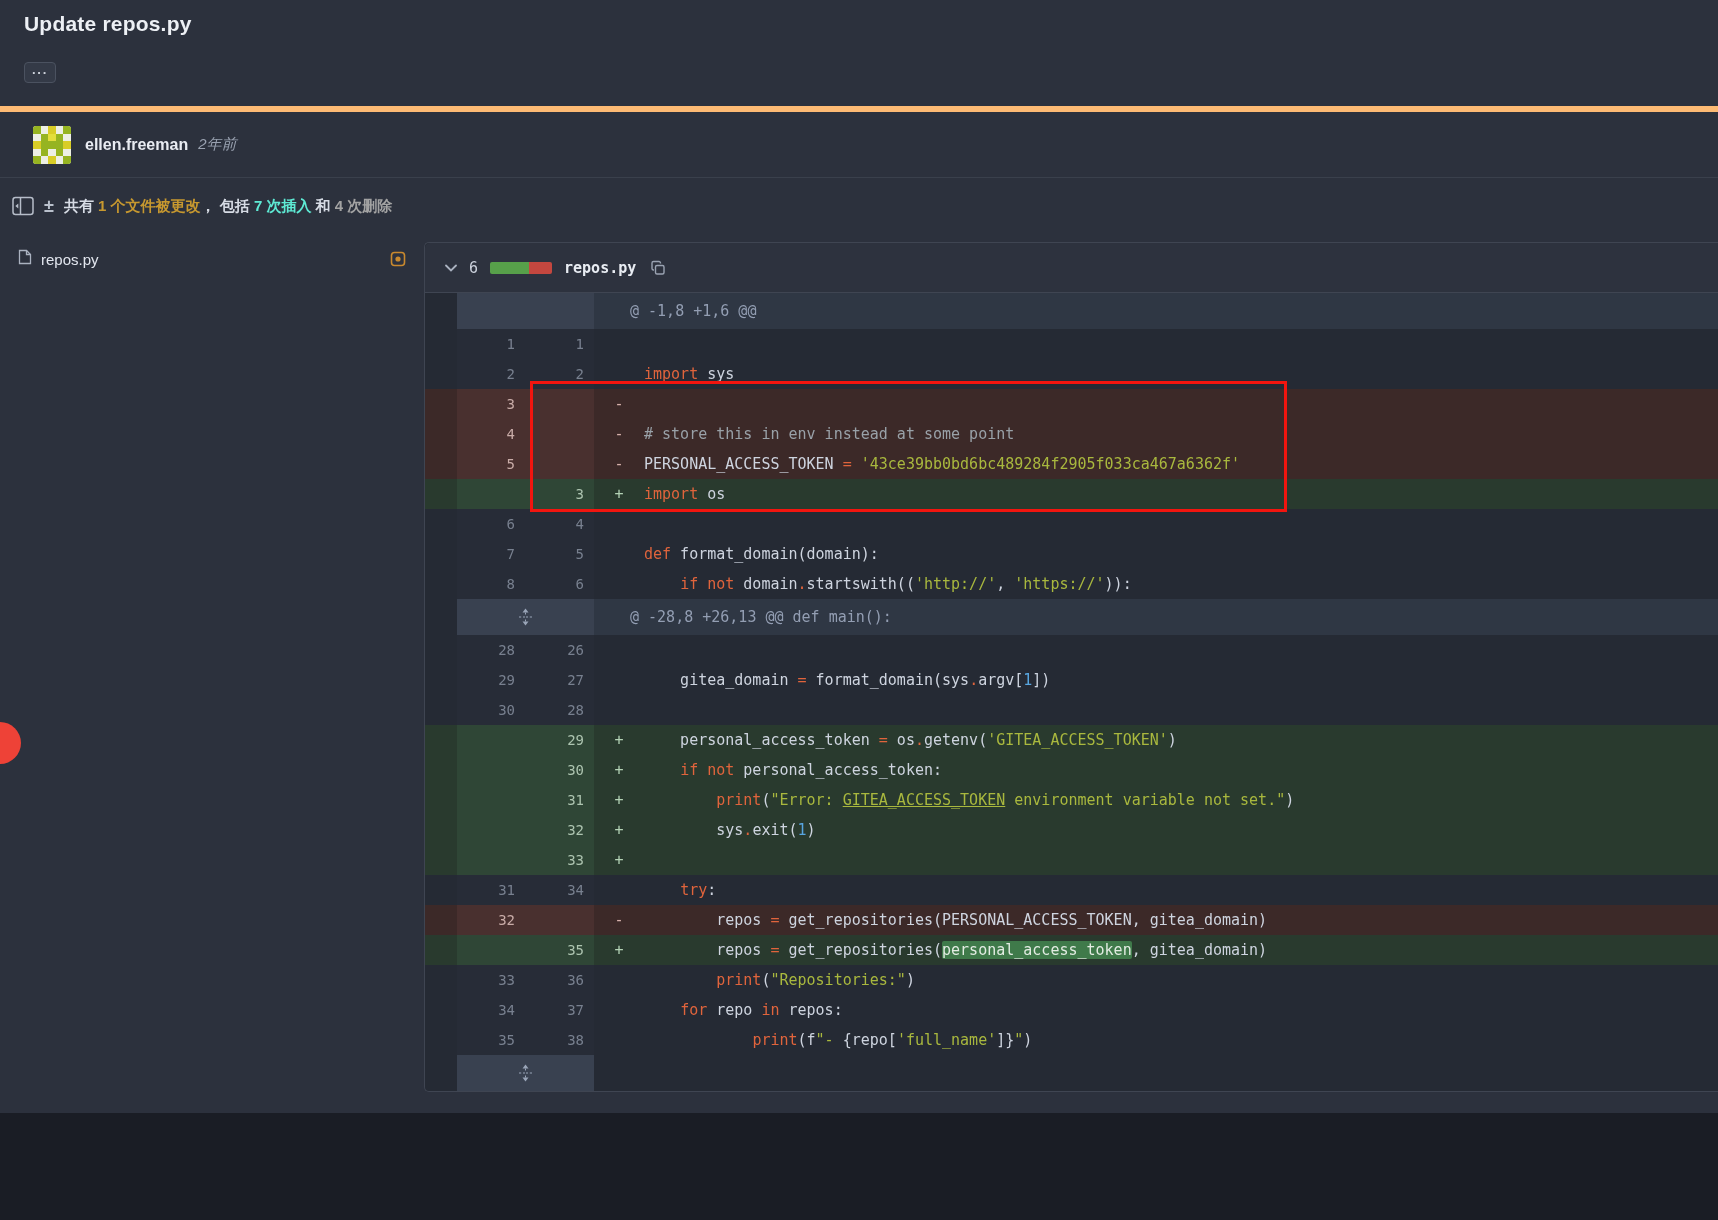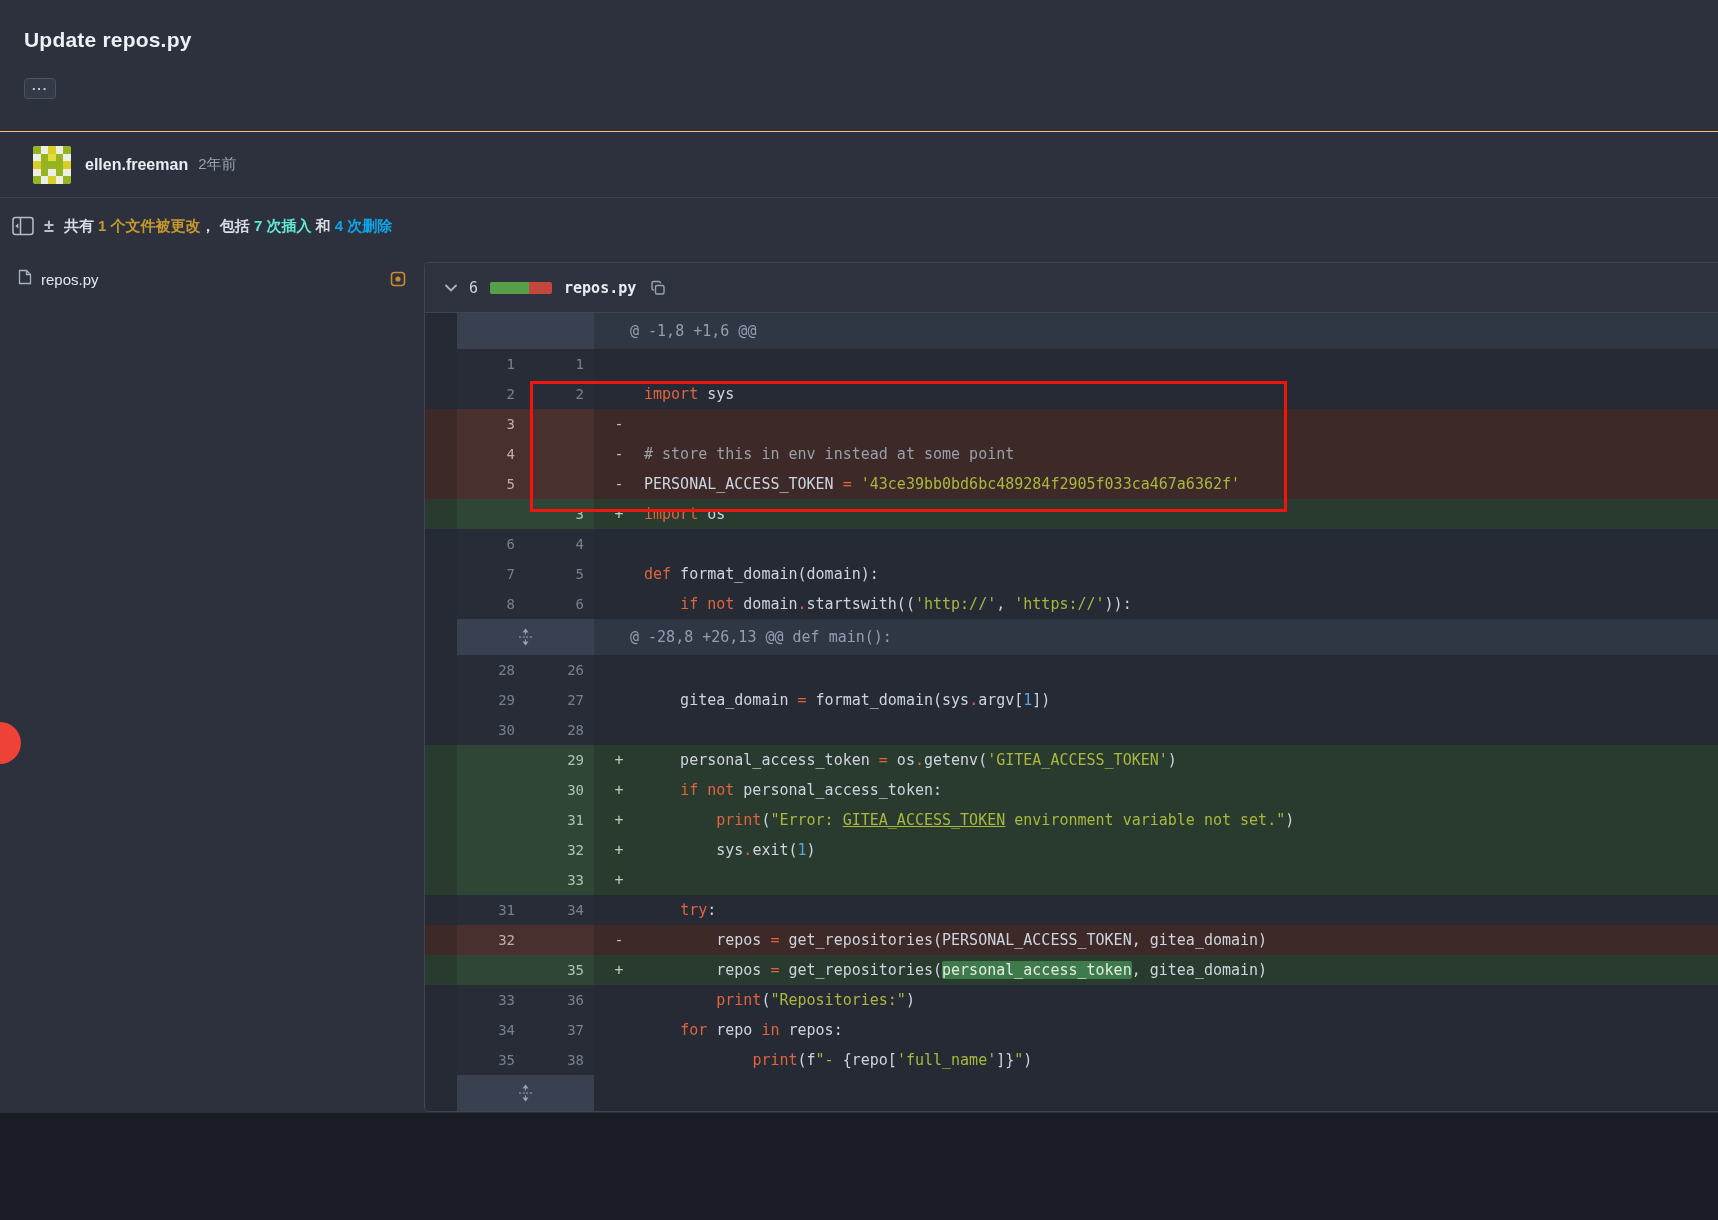--- a/index.html
+++ b/index.html
@@ -3,40 +3,40 @@
 <meta charset="utf-8">
 <style>
   * { margin:0; padding:0; box-sizing:border-box; }
   html,body { background:#1a1d25; }
   .page {
     position:relative; width:1718px; height:1220px; overflow:hidden;
     background:#2c313d; color:#dfe3ec;
     font-family:"Liberation Sans","DejaVu Sans",sans-serif;
   }
   
-  .topbar { height:132px; border-bottom:1px solid #fdba74; padding:28px 24px 0; }
+  .topbar { height:112px; border-bottom:6px solid #fdba74; padding:12px 24px 0; }
   .page-title { font-size:21px; font-weight:700; color:#edf0f5; letter-spacing:.2px; }
   .more-btn {
     margin-top:26px; display:inline-flex; align-items:center; justify-content:center;
     height:21px; padding:0 7px; background:#343a47; border:1px solid #4b5260;
     border-radius:4px; color:#cfd4dd; font-size:13px; font-weight:700; letter-spacing:1px;
     line-height:1; cursor:pointer;
   }
   
   .author-row { height:66px; border-bottom:1px solid #3a404c; display:flex; align-items:center; padding:0 24px 0 33px; }
   .avatar { width:38px; height:38px; border-radius:3px; overflow:hidden; flex:none; }
   .author-name { font-weight:700; font-size:16px; color:#e9ecf2; margin-left:14px; }
-  .commit-time { color:#99a1b0; font-size:15px; margin-left:10px; }
+  .commit-time { color:#99a1b0; font-size:15px; margin-left:10px;font-style:italic; }
   
   .stats-row { height:56px; display:flex; align-items:center; padding:0 12px; font-size:15px; font-weight:600; color:#d6dbe4; }
   .tree-toggle { display:inline-flex; cursor:pointer; margin-right:10px; }
   .plusminus { color:#b9c0cc; font-size:18px; font-weight:700; margin-right:10px; }
   .c-files { color:#c7982f; }
   .c-ins { color:#5eead4; }
-  .c-del { color:#0ea5e9; }
+  .c-del { color:#a3a3a3; }
   
   .content { display:flex; align-items:flex-start; padding-top:8px; }
   .sidebar { width:424px; flex:none; padding:0 10px 0 12px; }
   .file-item { display:flex; align-items:center; height:34px; border-radius:4px; padding:0 8px 0 6px; cursor:pointer; }
   .file-item .fname { font-size:15px; color:#e2e6ee; margin-left:9px; }
   .status-icon { margin-left:auto; display:inline-flex; }
   
   .diff-panel { flex:1; border:1px solid #3f4552; border-right:none; border-radius:5px 0 0 5px; background:#252a34; }
   .diff-file-header {
     height:50px; display:flex; align-items:center; gap:12px; padding:0 16px 0 20px;

